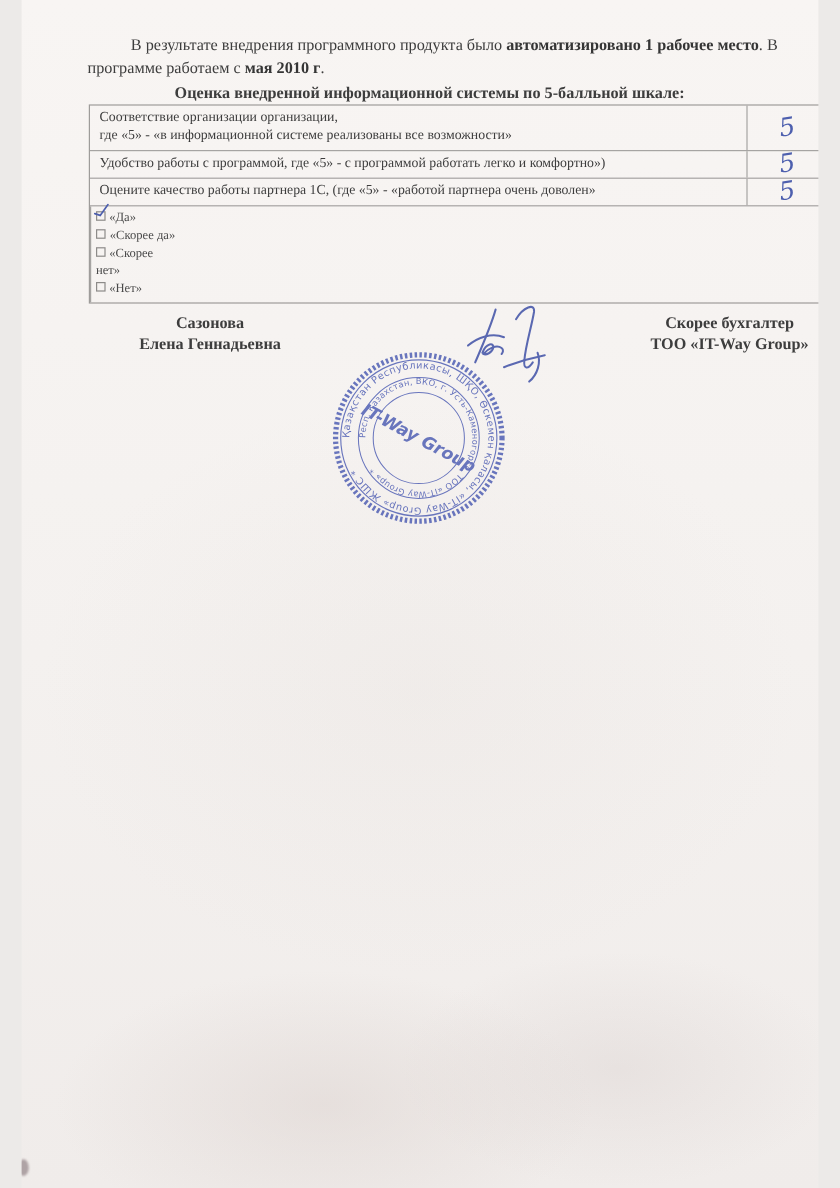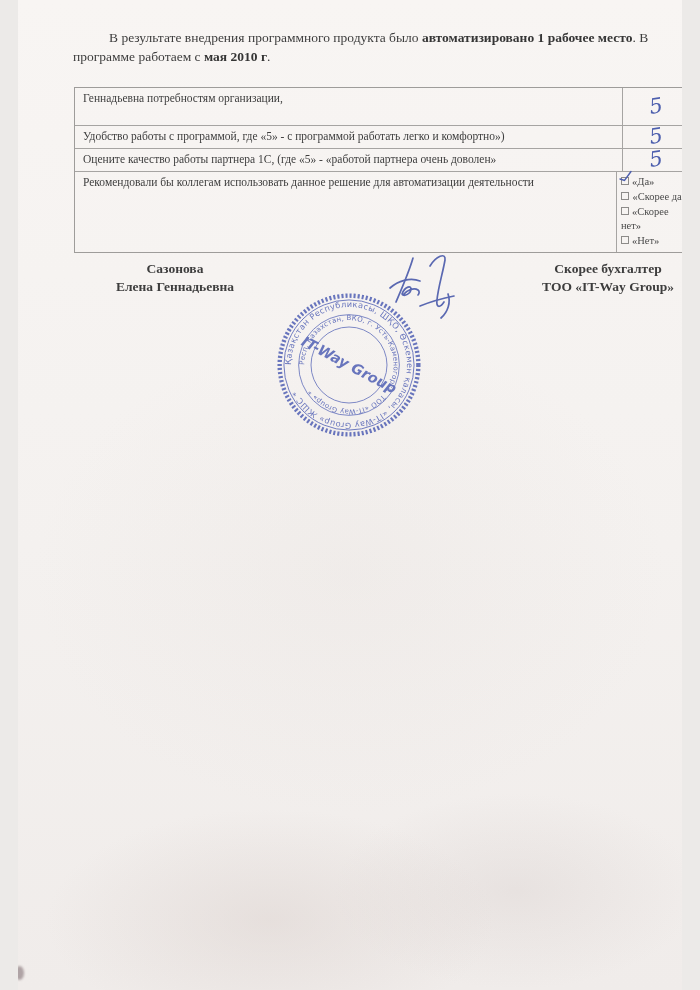--- a/index.html
+++ b/index.html
@@ -40,44 +40,45 @@
   .speck{position:absolute;left:-3px;top:966px;width:9px;height:14px;background:rgba(110,90,95,.5);
     border-radius:50%;filter:blur(1px);}
 </style>
 </head>
 <body>
 
 <div class="paper">
 
   <p class="intro"><span>В результате внедрения программного продукта было </span><b>автоматизировано 1 рабочее место</b><span>. В программе работаем с </span><b>мая 2010 г</b><span>.</span></p>
 
+  <h2 class="heading">Оценка внедренной информационной системы по 5-балльной шкале:</h2>
 
   <div class="etable">
     <div class="trow r1">
       <div class="qcell">
-        <div>Геннадьевна потребностям организации,</div>
+        <div>Соответствие организации организации,</div>
+        <div>где «5» - «в информационной системе реализованы все возможности»</div>
       </div>
       <div class="scell">
         <span class="score">5</span>
       </div>
     </div>
     <div class="trow">
       <div class="qcell">Удобство работы с программой, где «5» - с программой работать легко и комфортно»)</div>
       <div class="scell">
         <span class="score">5</span>
       </div>
     </div>
     <div class="trow">
       <div class="qcell">Оцените качество работы партнера 1С, (где «5» - «работой партнера очень доволен»</div>
       <div class="scell">
         <span class="score">5</span>
       </div>
     </div>
     <div class="trow r4">
-      <div class="qcell">Рекомендовали бы коллегам использовать данное решение для автоматизации деятельности</div>
       <div class="scell opts">
         <div class="opt">
           <span class="cb"><svg width="14" height="13" viewBox="0 0 14 13">
                 <path d="M1 9 L5.5 10.5 L12 1.5" fill="none" stroke="#4d5fae" stroke-width="1.4" stroke-linecap="round"></path>
               </svg></span><span>«Да»</span>
         </div>
         <div class="opt nowrap">
           <span class="cb"></span><span>«Скорее да»</span>
         </div>
         <div class="opt">

